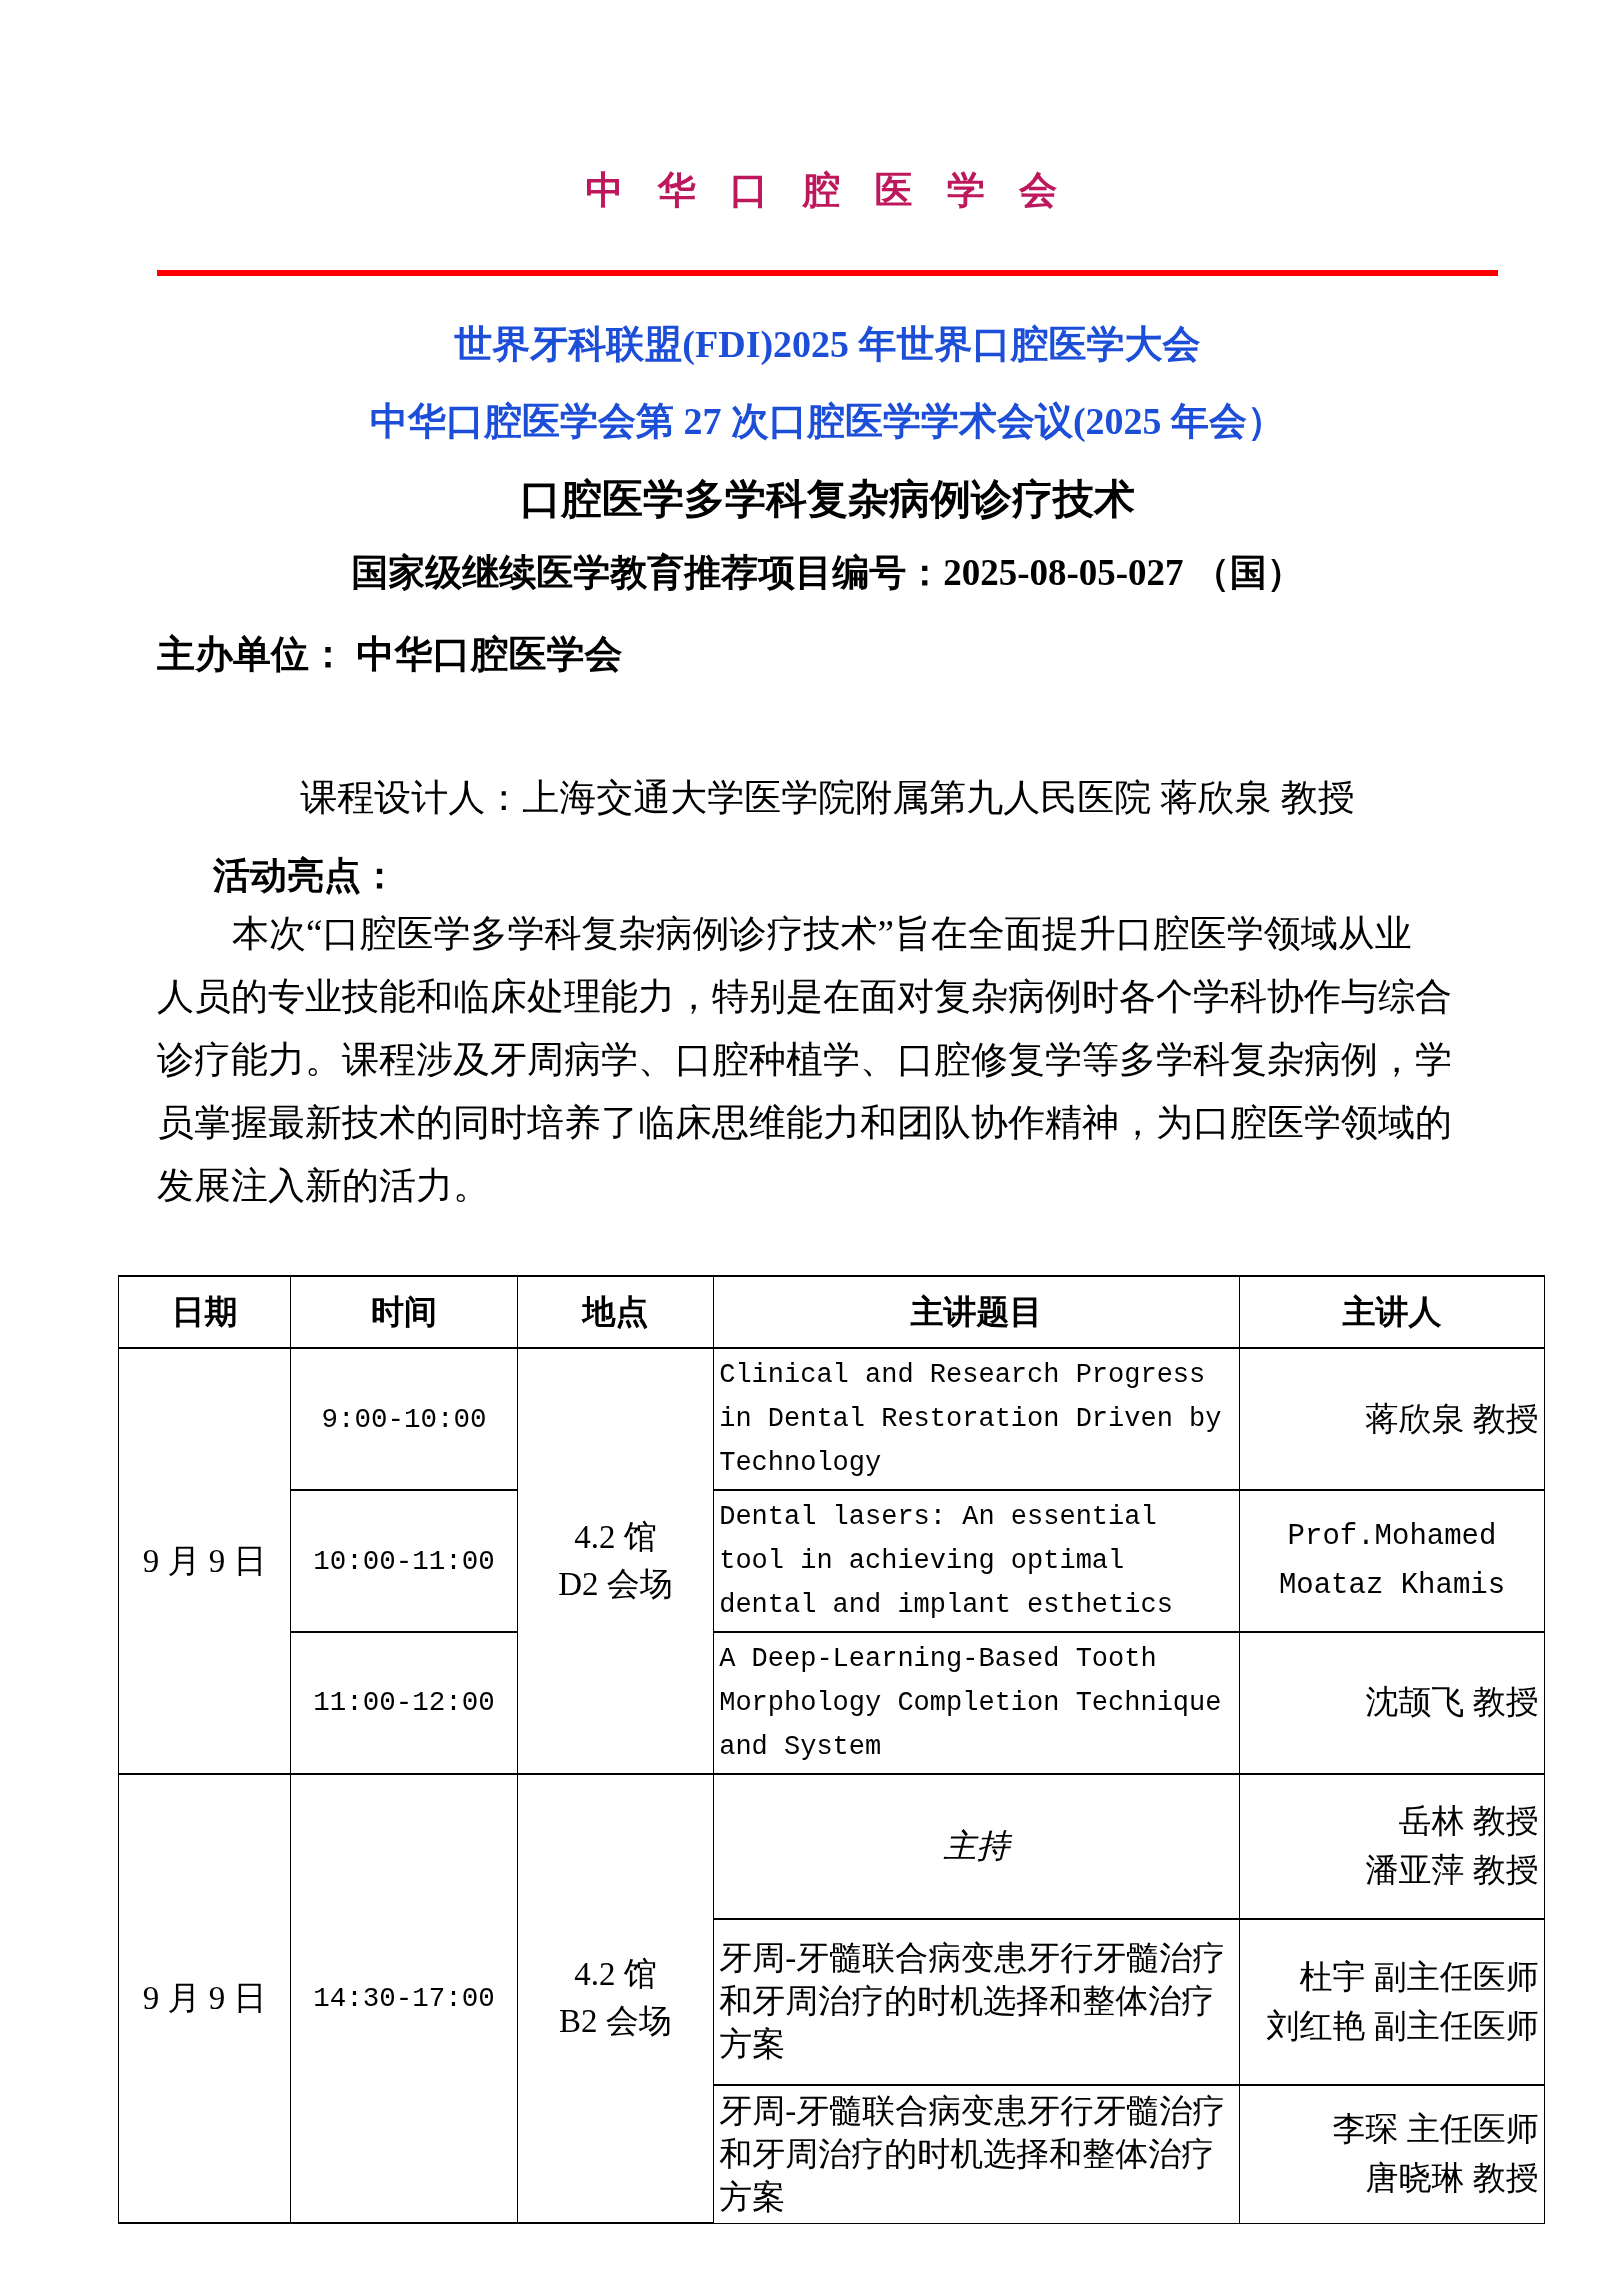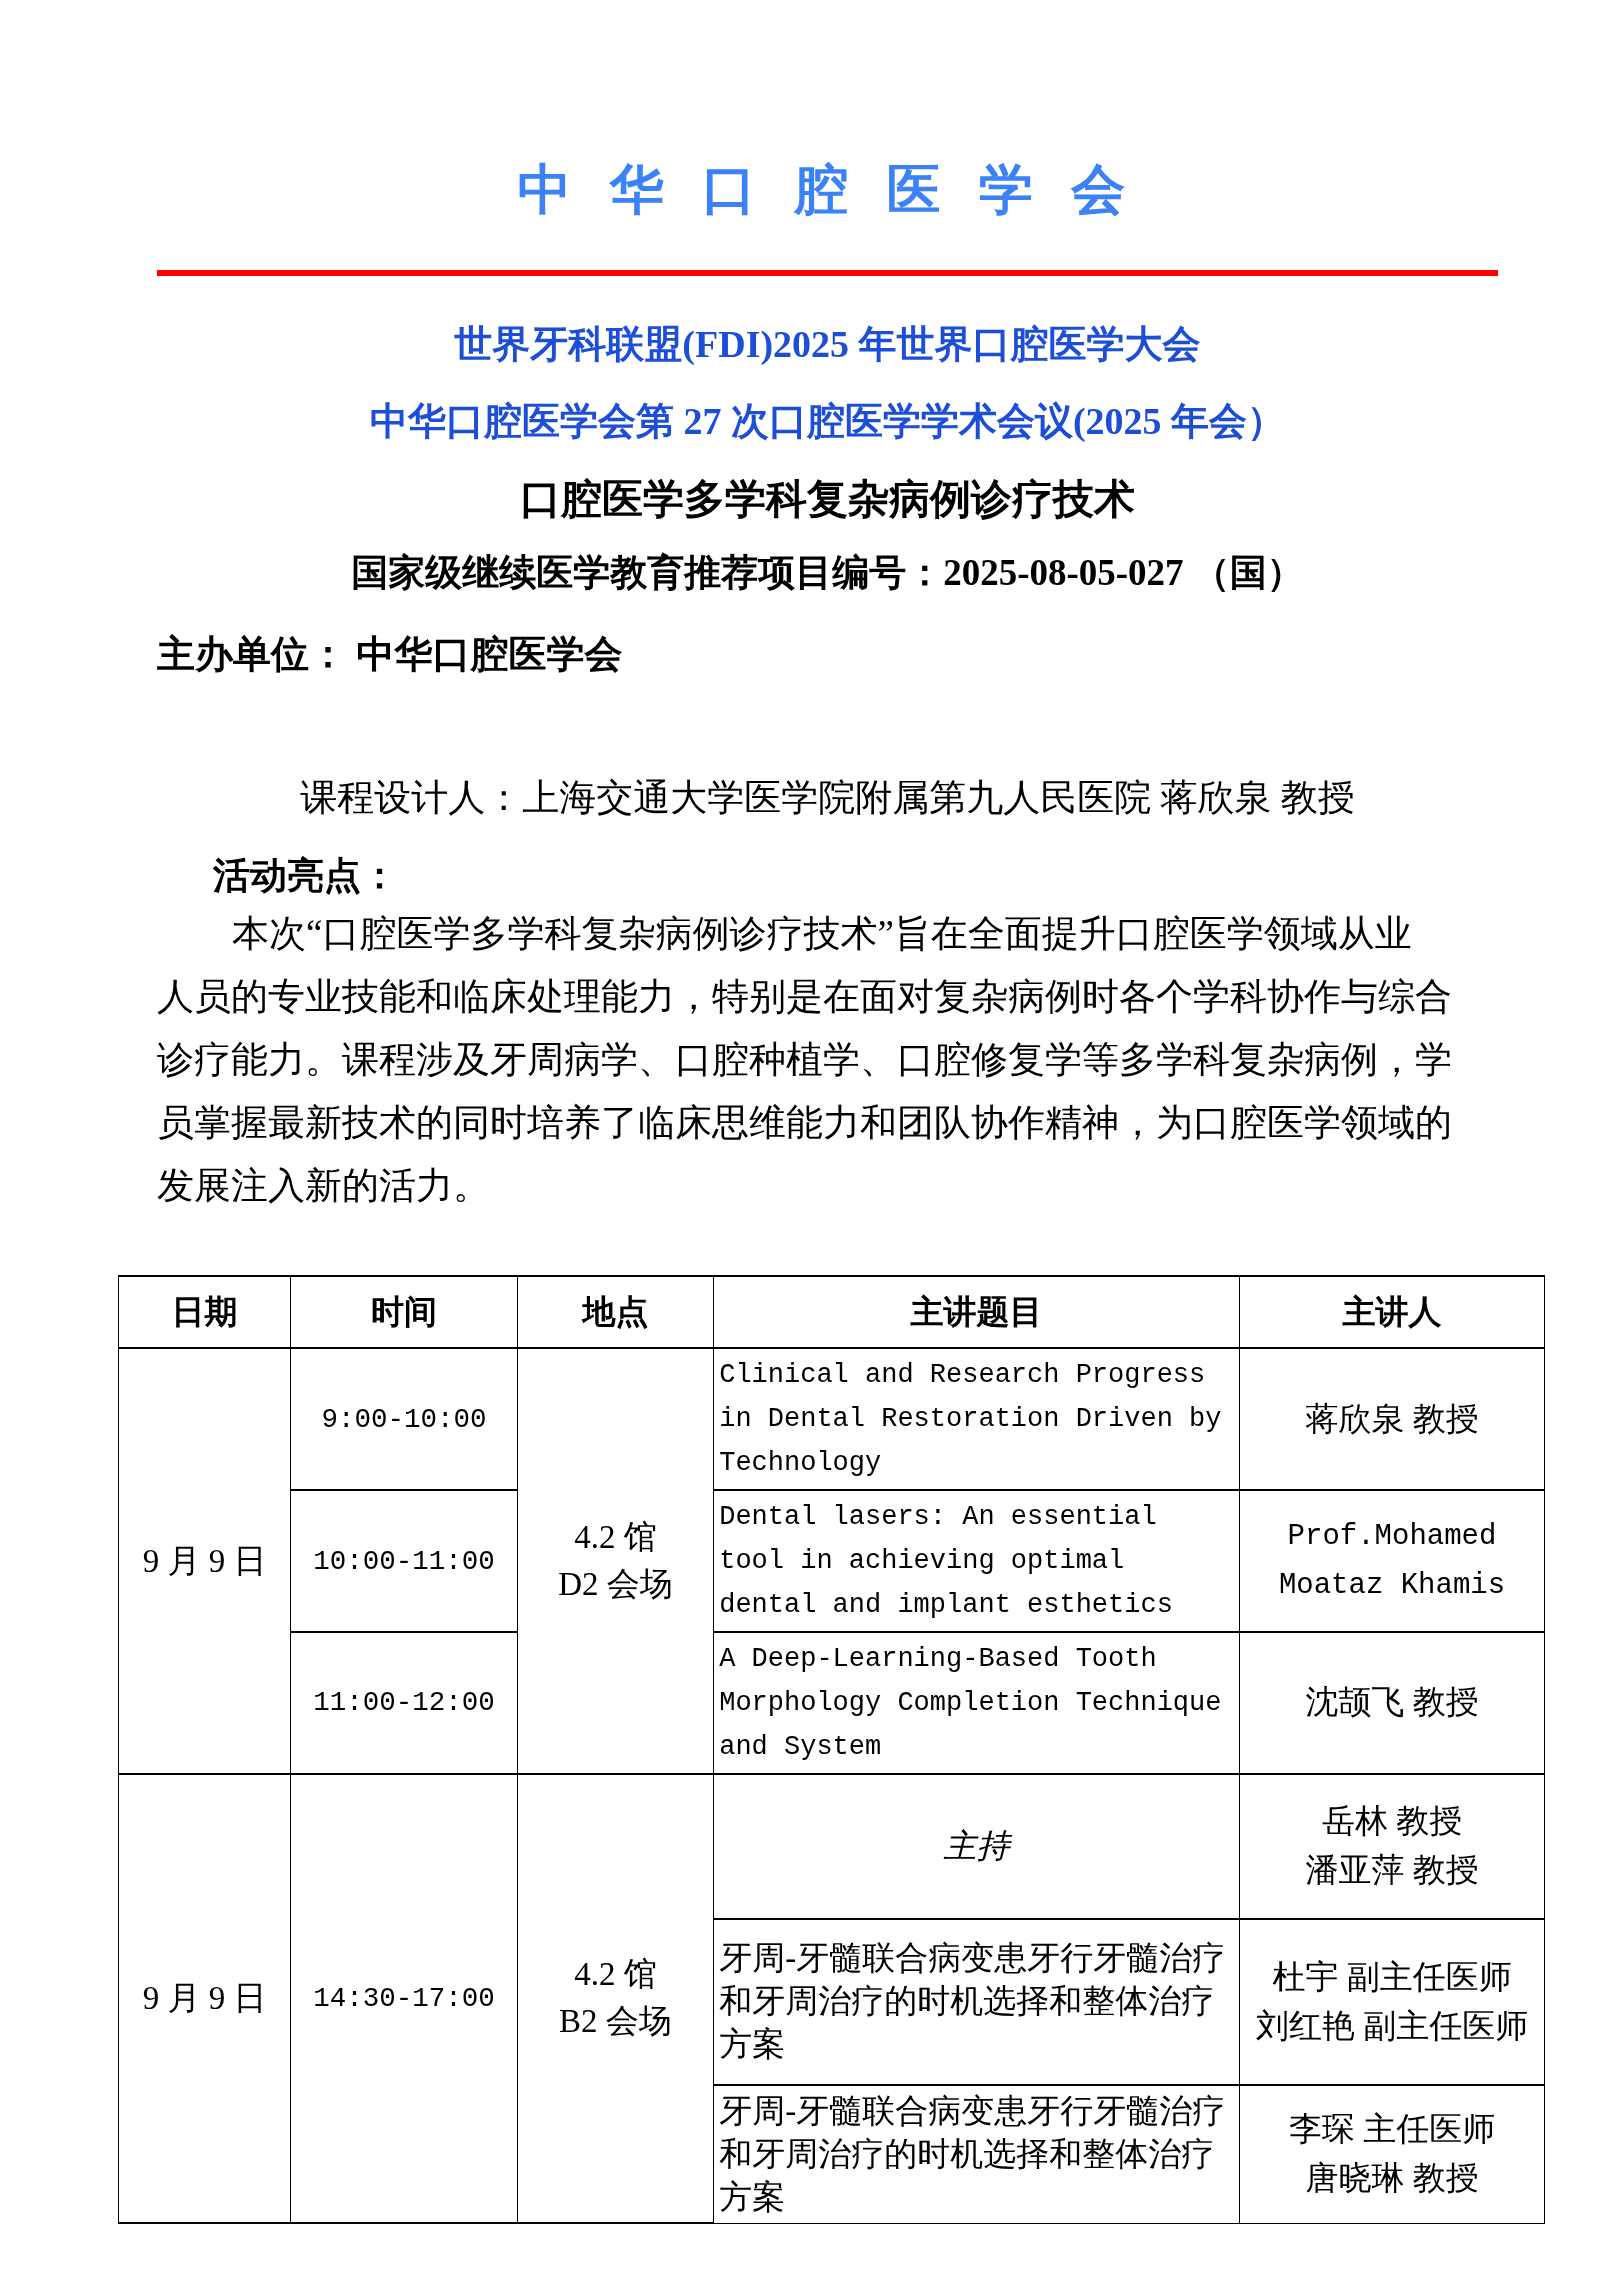--- a/index.html
+++ b/index.html
@@ -12,25 +12,25 @@
     width: 1623px;
     height: 2295px;
     overflow: hidden;
     font-family: "Liberation Serif", "DejaVu Serif", serif;
   }
   .content {
     padding: 159px 125px 0 157px;
   }
   .org-title {
     text-align: center;
-    font-size: 54px;
+    font-size: 38px;
     line-height: 62px;
     font-weight: bold;
     letter-spacing: 12.4px;
-    color: #3b82f6;
+    color: #be185d;
   }
   .red-rule {
     height: 5.9px;
     background: #FF0000;
     margin-top: 49px;
   }
   .sub-line {
     margin-top: 38px;
     text-align: center;
     font-size: 38px;
@@ -116,20 +116,21 @@
     line-height: 44px;
     font-family: "Liberation Mono", "DejaVu Sans Mono", monospace;
   }
   .schedule td.time-cell {
     font-size: 27.5px;
     font-family: "Liberation Mono", "DejaVu Sans Mono", monospace;
     border-radius: 22px;
   }
   .schedule td.speaker {
     line-height: 49px;
+    text-align: right;
   }
   .schedule td.speaker-en {
     font-size: 29px;
     line-height: 49px;
     font-family: "Liberation Mono", "DejaVu Sans Mono", monospace;
   }
 </style>
 </head>
 <body>
 

